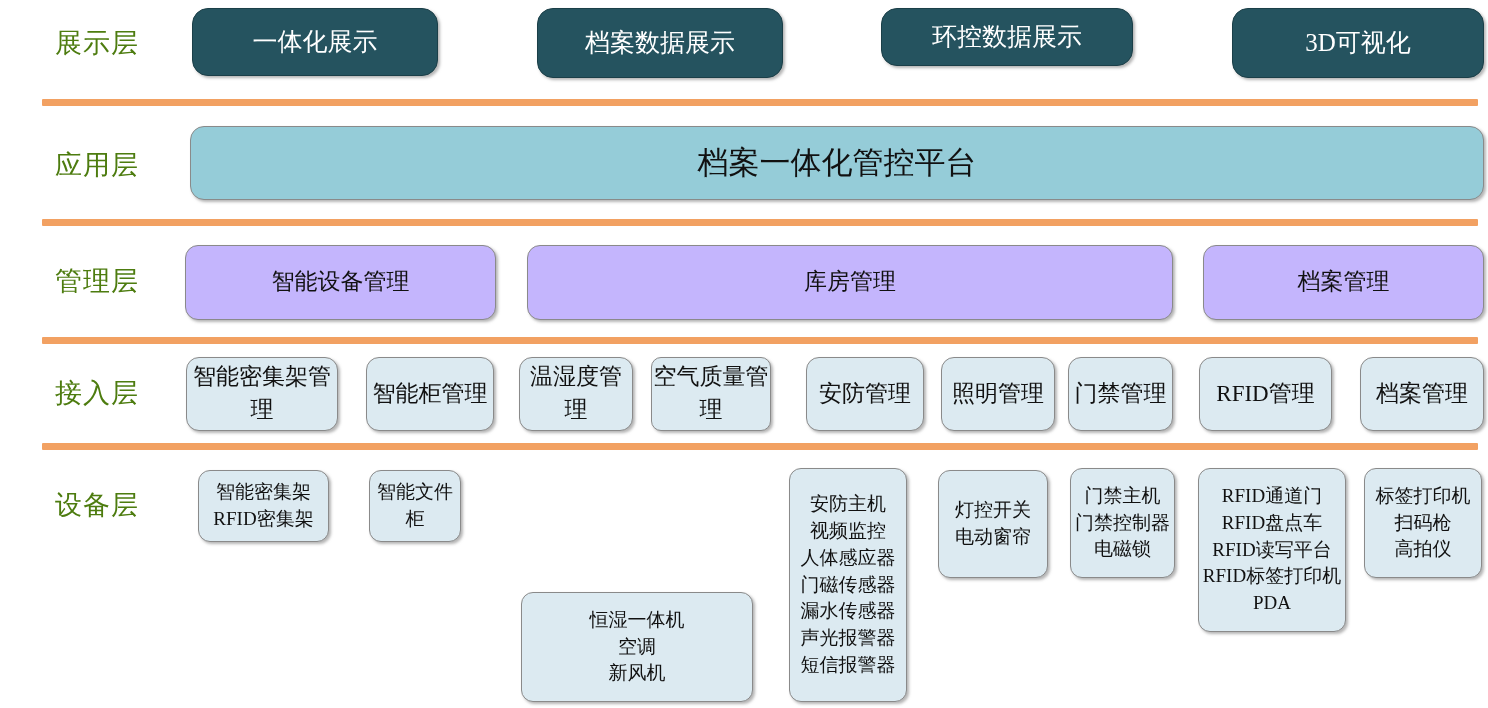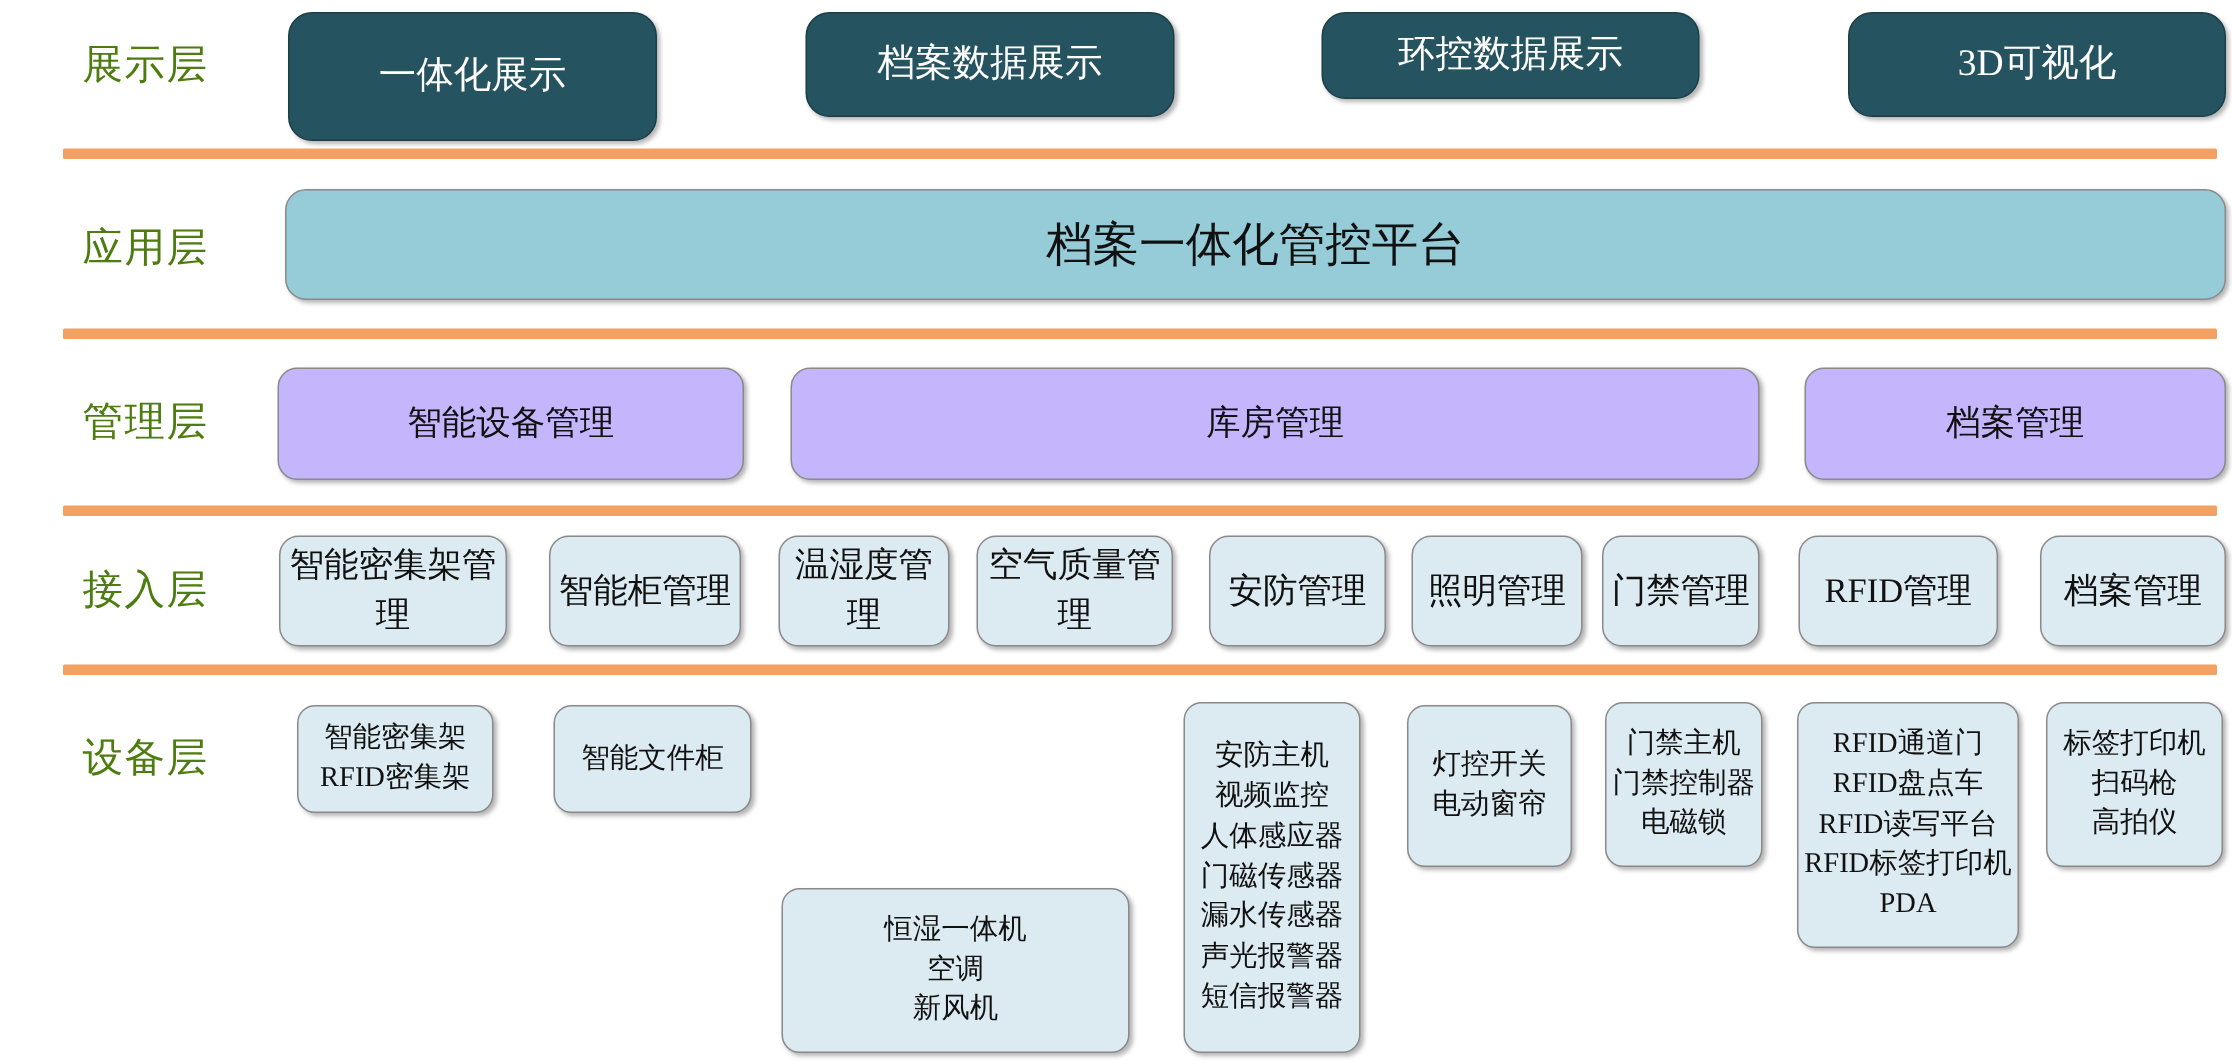--- a/index.html
+++ b/index.html
@@ -94,21 +94,21 @@
     border-radius: 12px;
   }
 </style>
 </head>
 <body>
 
 <div id="canvas">
 
   <div class="layer-label" style="left:55px; top:30px;">展示层</div>
 
-  <div class="node display" style="left:192px; top:8px; width:246px; height:86px;">一体化展示</div>
+  <div class="node display" style="left:192px; top:8px; width:246px; height:68px;">一体化展示</div>
 
   <div class="node display" style="left:537px; top:8px; width:246px; height:70px;">档案数据展示</div>
 
   <div class="node display" style="left:881px; top:8px; width:252px; height:58px;">环控数据展示</div>
 
   <div class="node display" style="left:1232px; top:8px; width:252px; height:70px;">3D可视化</div>
 
   <div class="divider" style="top:99px;"></div>
 
   <div class="layer-label" style="left:55px; top:152px;">应用层</div>
@@ -128,40 +128,40 @@
   <div class="divider" style="top:337px;"></div>
 
   <div class="layer-label" style="left:55px; top:380px;">接入层</div>
 
   <div class="node access" style="left:186px; top:357px; width:152px; height:74px;">智能密集架管理</div>
 
   <div class="node access" style="left:366px; top:357px; width:128px; height:74px;">智能柜管理</div>
 
   <div class="node access" style="left:519px; top:357px; width:114px; height:74px;">温湿度管理</div>
 
-  <div class="node access" style="left:651px; top:357px; width:131px; height:74px;">空气质量管理</div>
+  <div class="node access" style="left:651px; top:357px; width:120px; height:74px;border-radius:10px;">空气质量管理</div>
 
   <div class="node access" style="left:941px; top:357px; width:114px; height:74px;">照明管理</div>
 
   <div class="node access" style="left:806px; top:357px; width:118px; height:74px;">安防管理</div>
 
   <div class="node access" style="left:1068px; top:357px; width:105px; height:74px;">门禁管理</div>
 
   <div class="node access" style="left:1199px; top:357px; width:133px; height:74px;">RFID管理</div>
 
   <div class="node access" style="left:1360px; top:357px; width:124px; height:74px;">档案管理</div>
 
   <div class="divider" style="top:443px;"></div>
 
   <div class="layer-label" style="left:55px; top:492px;">设备层</div>
 
   <div class="node device" style="left:198px; top:470px; width:131px; height:72px;">智能密集架
 RFID密集架</div>
 
-  <div class="node device" style="left:369px; top:470px; width:132px; height:72px;">智能文件柜</div>
+  <div class="node device" style="left:369px; top:470px; width:92px; height:72px;">智能文件柜</div>
 
 
   <div class="node device" style="left:521px; top:592px; width:232px; height:110px;">恒湿一体机
 空调
 新风机</div>
 
   <div class="node device" style="left:789px; top:468px; width:118px; height:234px;">安防主机
 视频监控
 人体感应器
 门磁传感器

